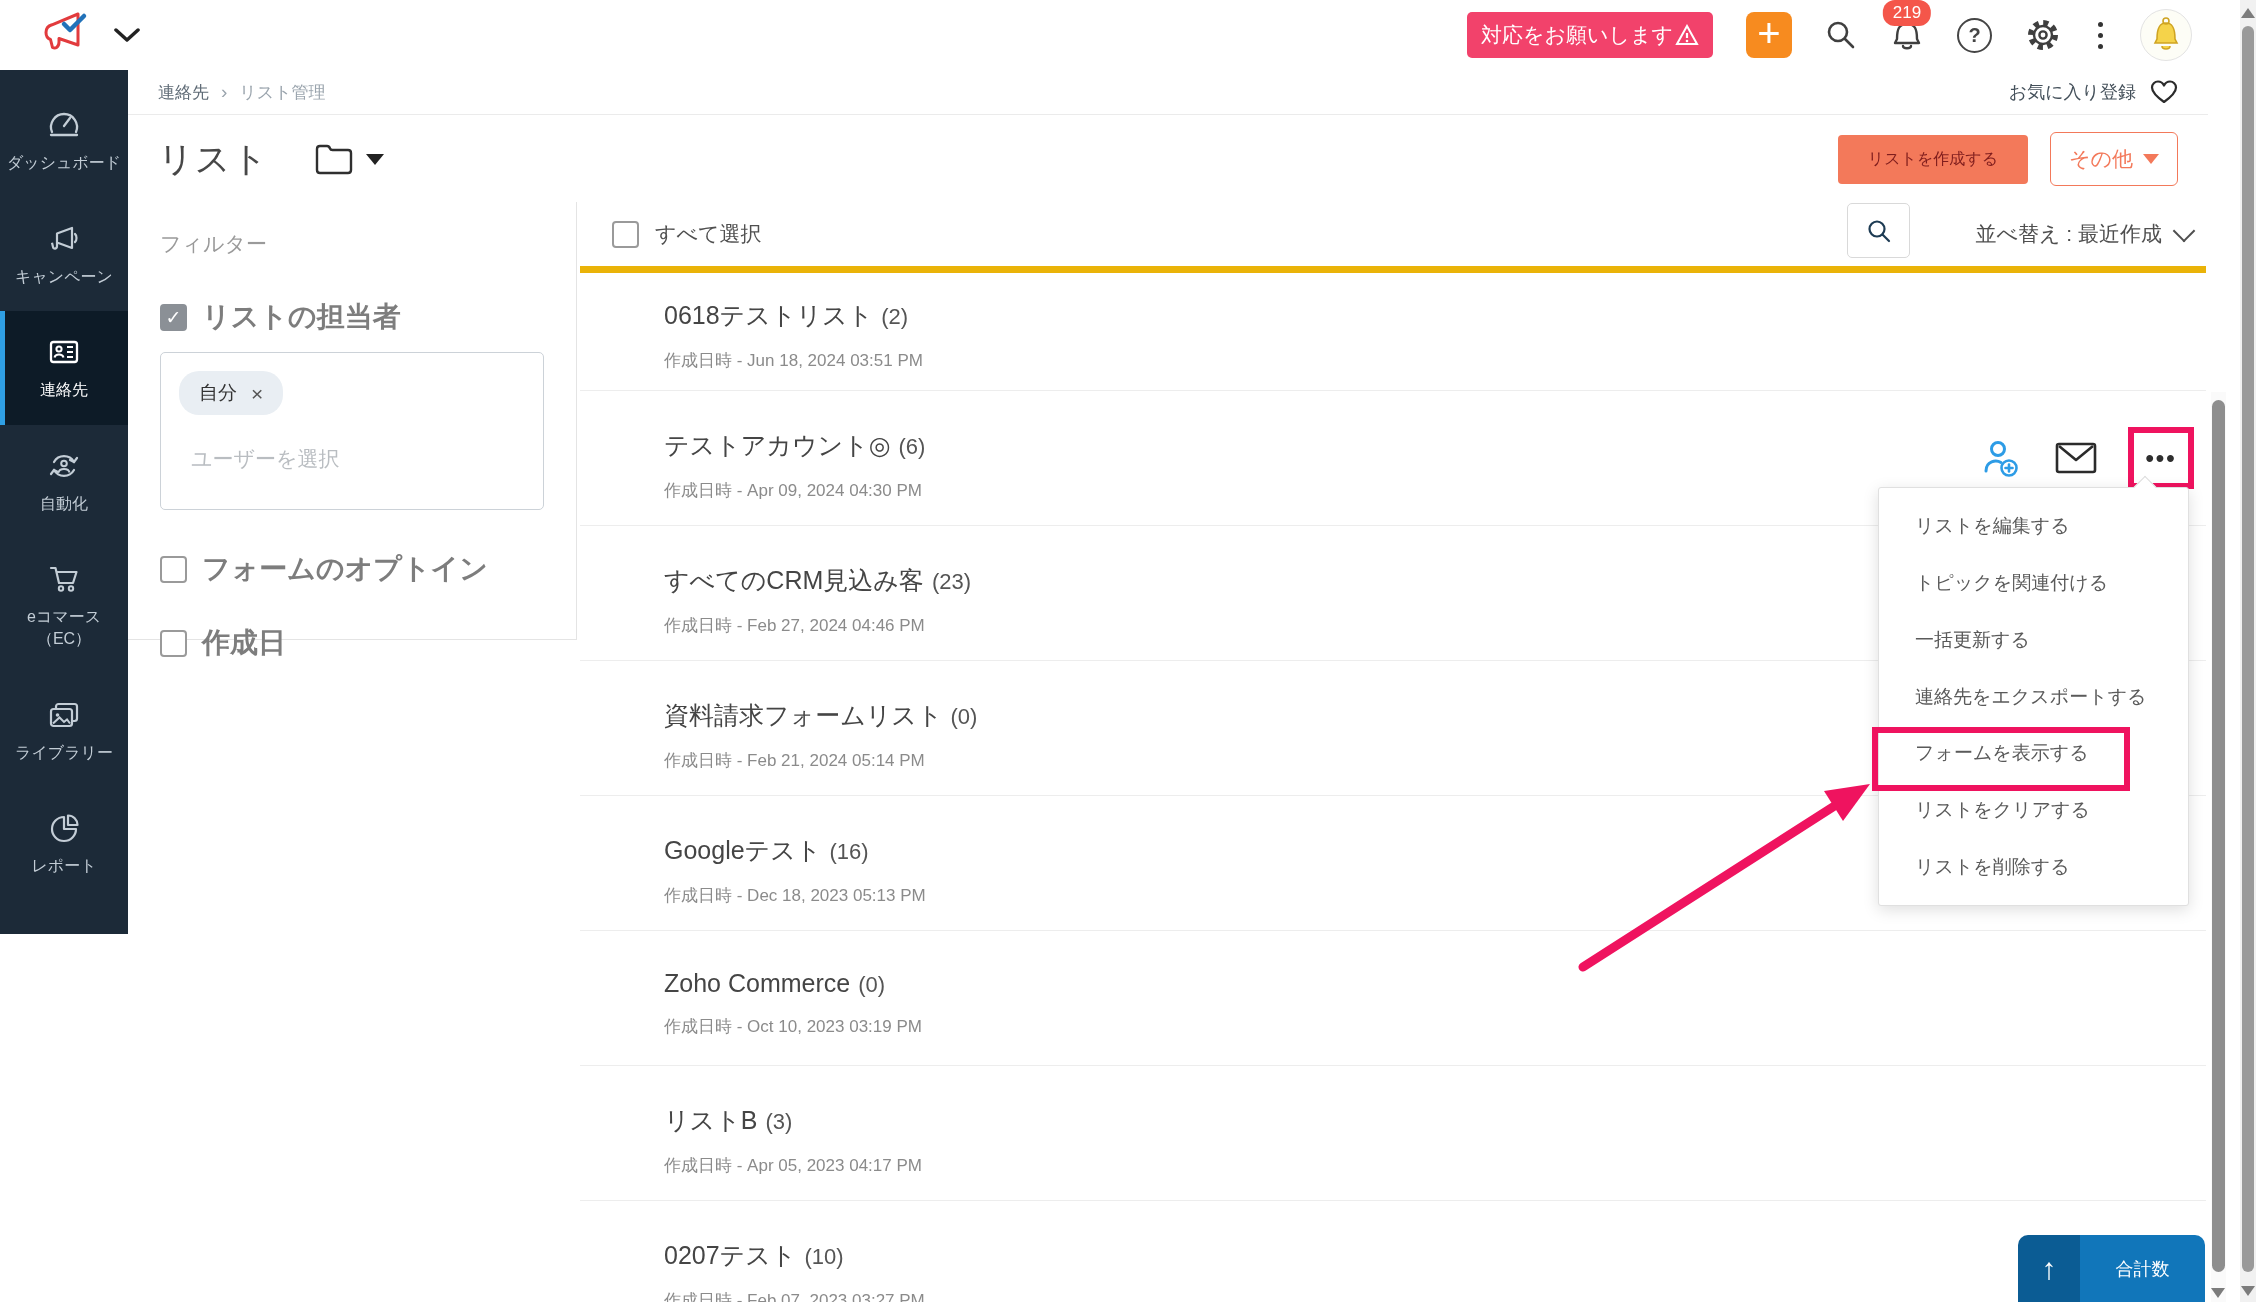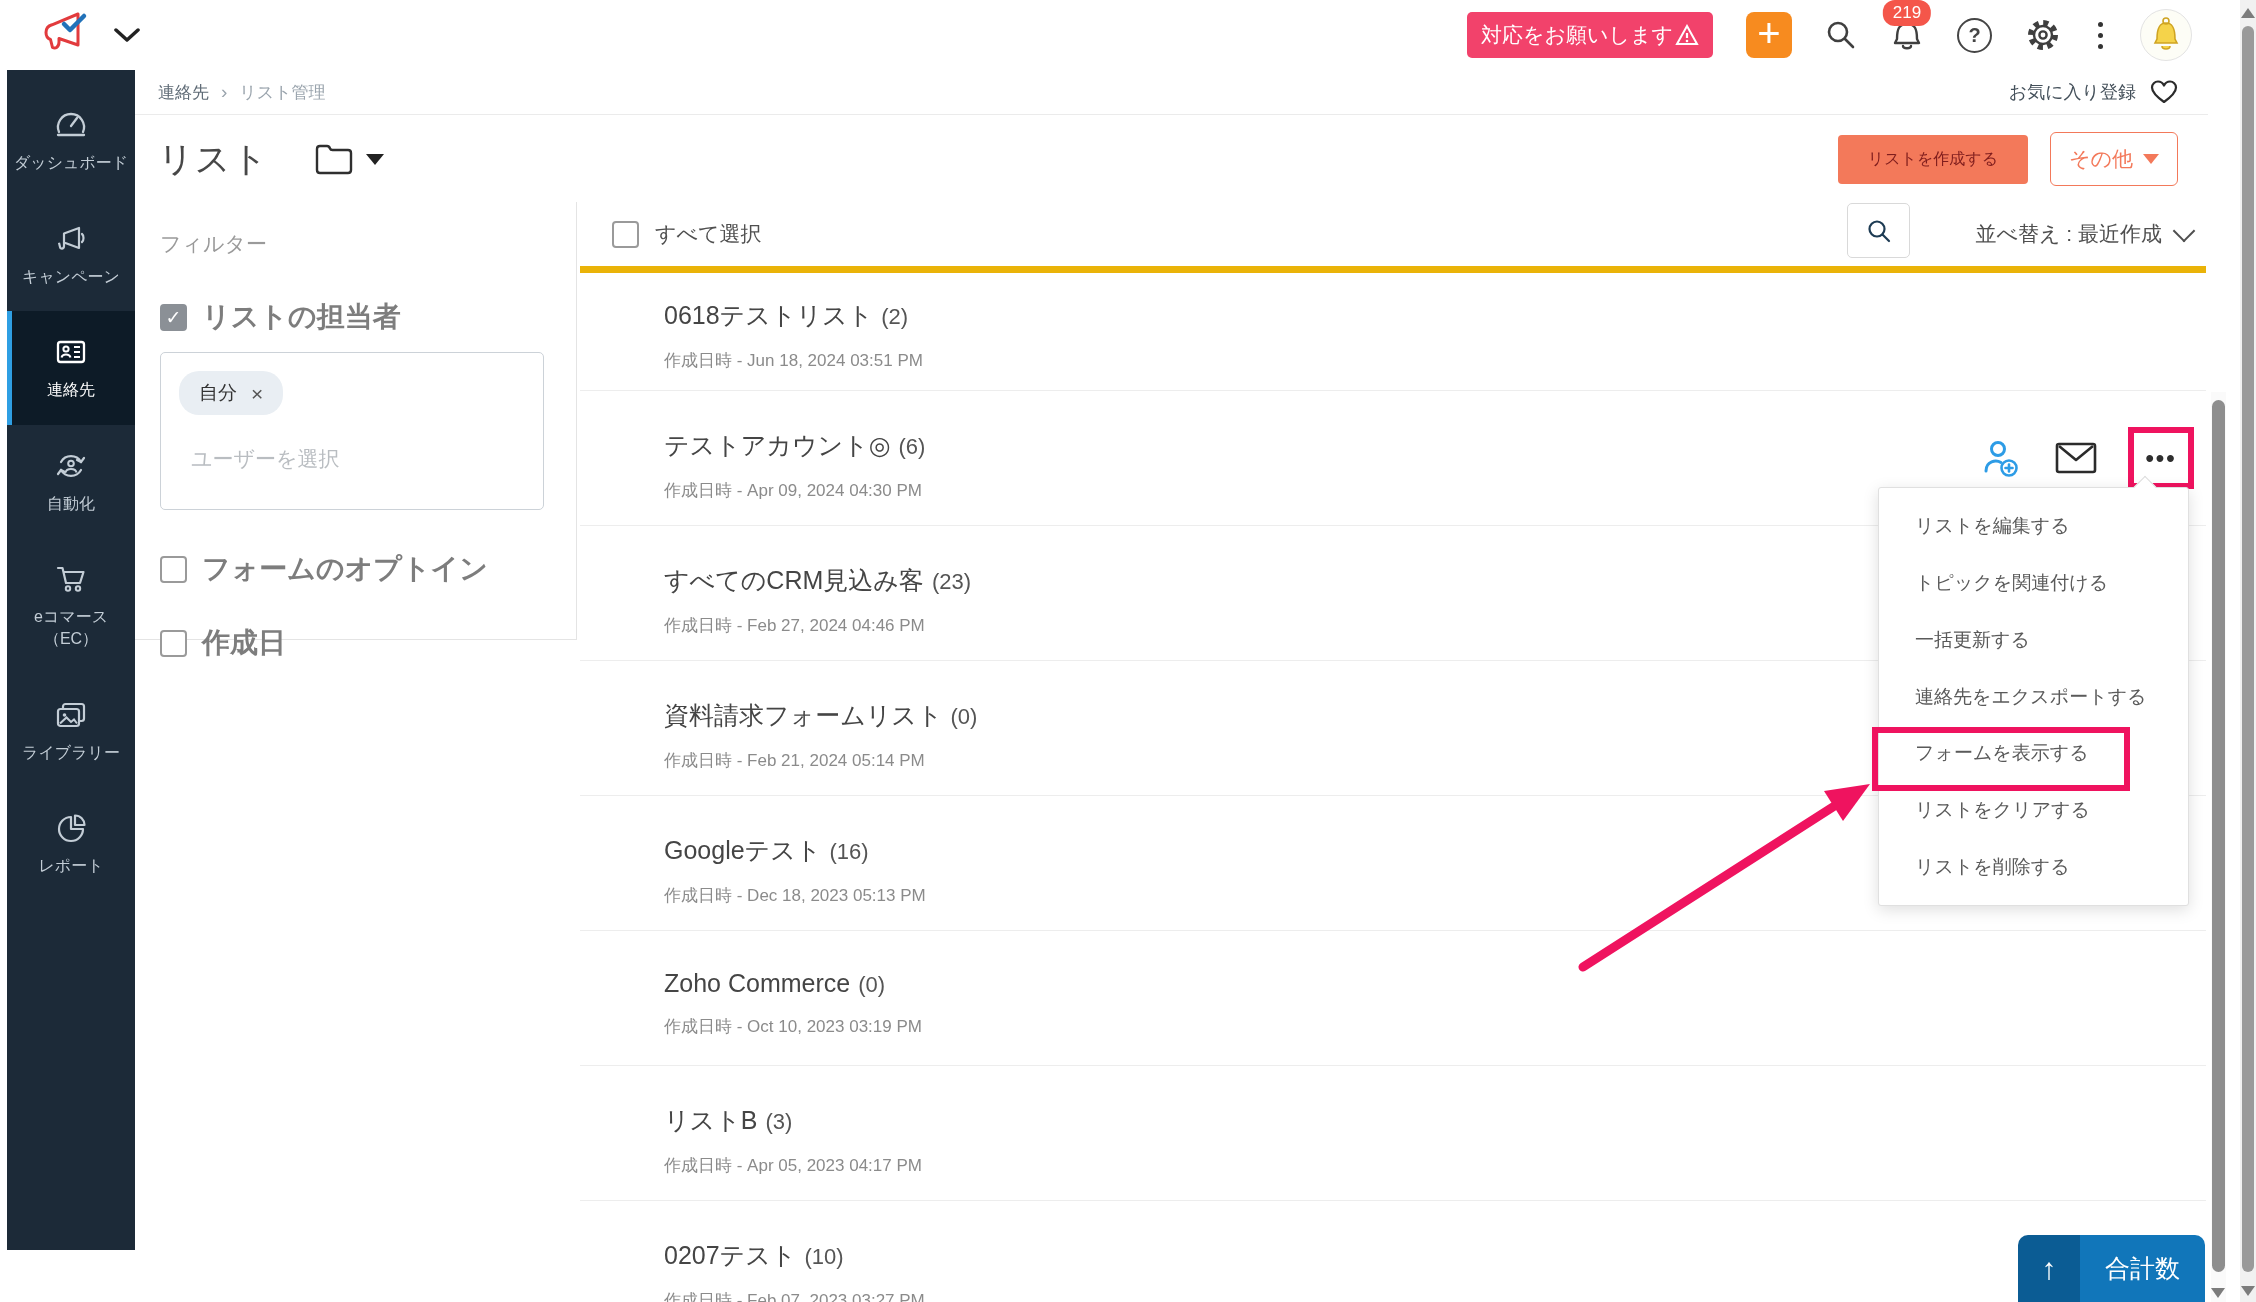--- a/index.html
+++ b/index.html
@@ -22,21 +22,21 @@
   .bell-wrap{position:relative}
   .notif-badge{position:absolute;top:-17px;left:50%;transform:translateX(-50%);background:#f4564a;color:#fff;
     font-size:17px;padding:2px 10px;border-radius:12px;line-height:1.3}
   .help-circle{width:31px;height:31px;border:2.5px solid #454545;border-radius:50%;color:#454545;
     font-size:20px;font-weight:bold;display:flex;align-items:center;justify-content:center}
   .kebab{display:flex;flex-direction:column;gap:6px;padding:4px}
   .kebab i{width:5px;height:5px;background:#333;border-radius:50%}
   .avatar{width:50px;height:50px;border-radius:50%;border:1px solid #e3e3e3;background:#fdfdf6;display:flex;
     align-items:center;justify-content:center;overflow:hidden}
   
-  .sidebar{position:absolute;left:7px;top:70px;width:128px;height:1180px;background:#1c2a38;z-index:2;
+  .sidebar{position:absolute;left:0;top:70px;width:128px;height:864px;background:#1c2a38;z-index:2;
     display:flex;flex-direction:column;padding-top:14px;box-sizing:border-box}
   .side-item{position:relative;display:flex;flex-direction:column;align-items:center;gap:10px;
     padding:24px 4px;color:#c3cdd6;font-size:16px;text-align:center;line-height:1.35;cursor:pointer}
   .side-item .lbl{max-width:118px}
   .side-item.active{background:#0d1b27;color:#ffffff}
   .side-item.active::before{content:"";position:absolute;left:0;top:0;bottom:0;width:5px;background:#2f9fe3}
   .sicon{width:34px;height:34px}
   
   .crumb-row{position:absolute;left:128px;top:70px;width:2080px;height:45px;border-bottom:1px solid #ebebeb;
     display:flex;align-items:center;padding:0 30px;box-sizing:border-box;font-size:17px;z-index:1}
@@ -96,21 +96,21 @@
   .menu-caret{position:absolute;top:-9px;left:258px;width:15px;height:15px;background:#fff;
     border-left:1px solid #dcdcdc;border-top:1px solid #dcdcdc;transform:rotate(45deg)}
   .menu-item{flex:1;display:flex;align-items:center;padding-left:36px;font-size:19px;color:#5a5a5a;cursor:pointer;white-space:nowrap}
   .hl-menu{position:absolute;left:1872px;top:727px;width:258px;height:64px;border:6px solid #ef135f;
     box-sizing:border-box;z-index:6;pointer-events:none}
   .anno-arrow{position:absolute;left:0;top:0;z-index:7;pointer-events:none}
   
   .total-btn{position:absolute;left:2018px;top:1235px;width:187px;height:67px;border-radius:10px 10px 0 0;
     overflow:hidden;display:flex;z-index:4;cursor:pointer}
   .total-left{width:62px;background:#0b5c94;display:flex;align-items:center;justify-content:center;color:#fff;font-size:30px}
-  .total-right{flex:1;background:#1176ba;display:flex;align-items:center;justify-content:center;color:#fff;font-size:25px}
+  .total-right{flex:1;background:#1176ba;display:flex;align-items:center;justify-content:center;color:#fff;font-size:18px}
   
   .outer-sb{position:absolute;left:2240px;top:0;width:16px;height:1302px;background:#f1f1f1;z-index:8}
   .outer-sb .thumb{position:absolute;left:2px;top:26px;width:12px;height:1246px;background:#9a9a9a;border-radius:7px}
   .tri-up{width:0;height:0;border-left:7px solid transparent;border-right:7px solid transparent;border-bottom:10px solid #7c7c7c}
   .tri-down{width:0;height:0;border-left:7px solid transparent;border-right:7px solid transparent;border-top:10px solid #7c7c7c}
   .outer-sb .tri-up{position:absolute;left:1px;top:8px}
   .outer-sb .tri-down{position:absolute;left:1px;bottom:6px}
   .inner-sb{position:absolute;left:2211px;top:392px;width:15px;height:910px;background:#fafafa;z-index:8}
   .inner-sb .thumb{position:absolute;left:1px;top:8px;width:13px;height:872px;background:#8e8e8e;border-radius:7px}
   .inner-sb .tri-down{position:absolute;left:0;bottom:4px}

